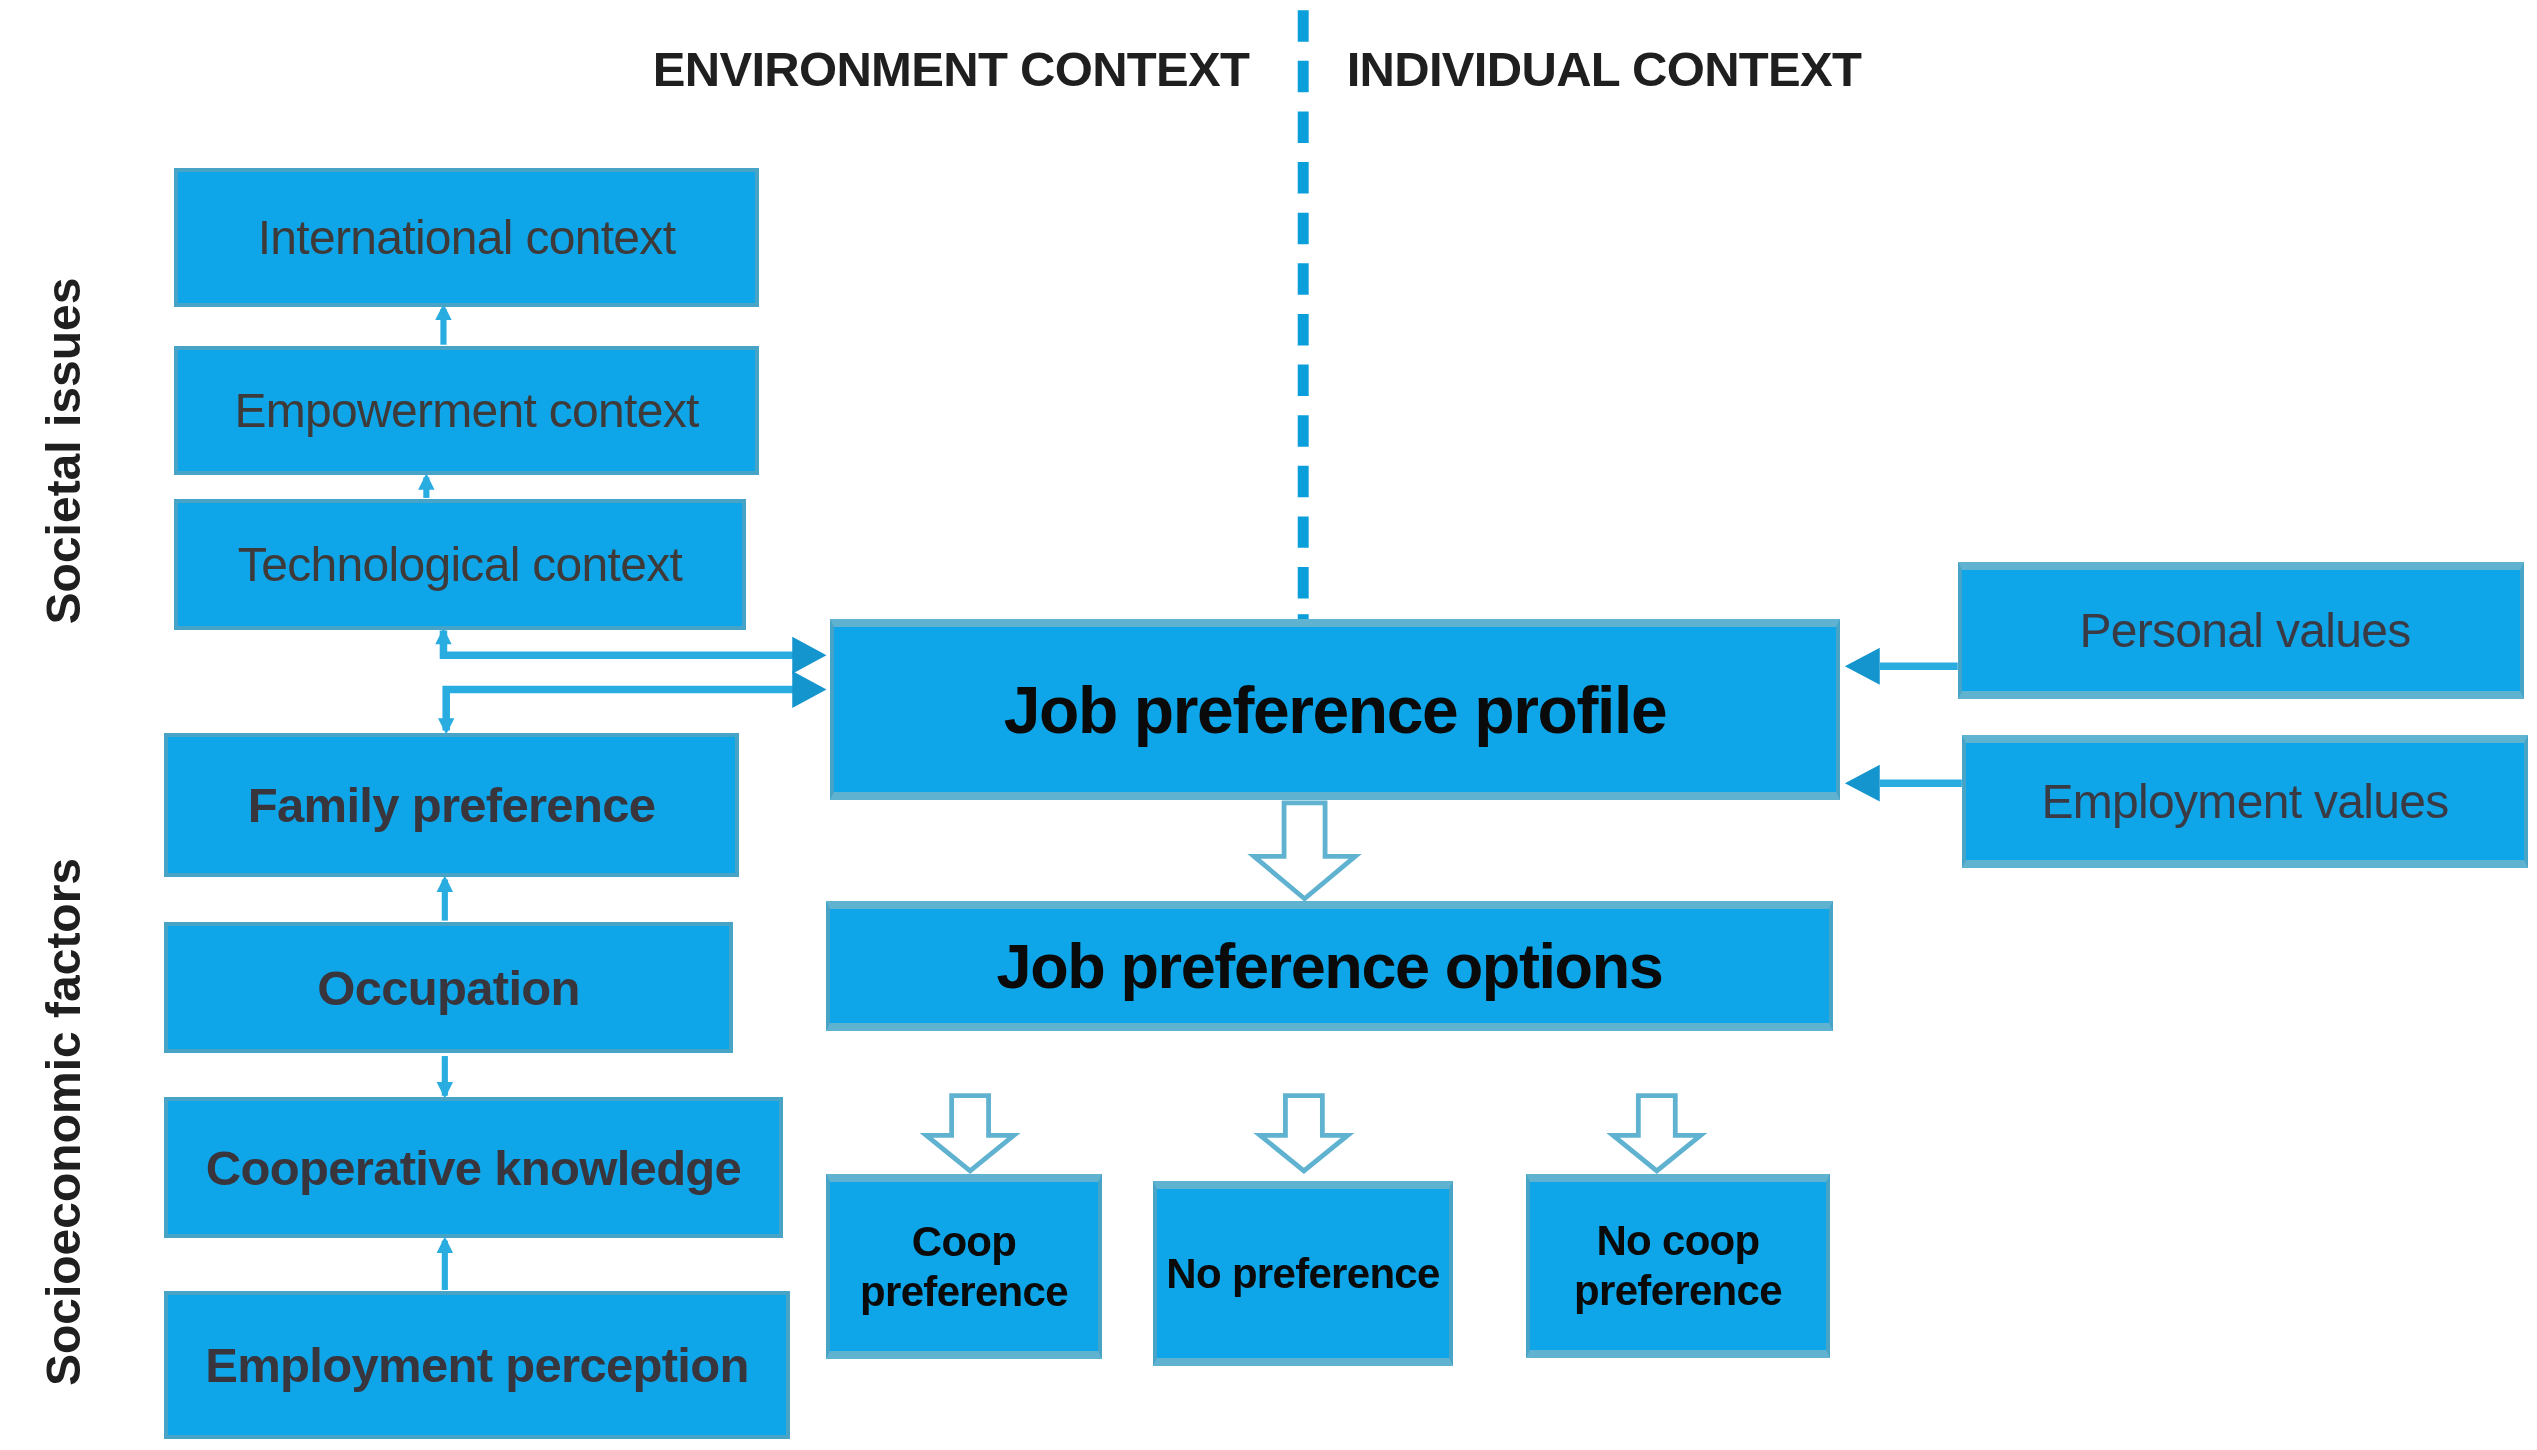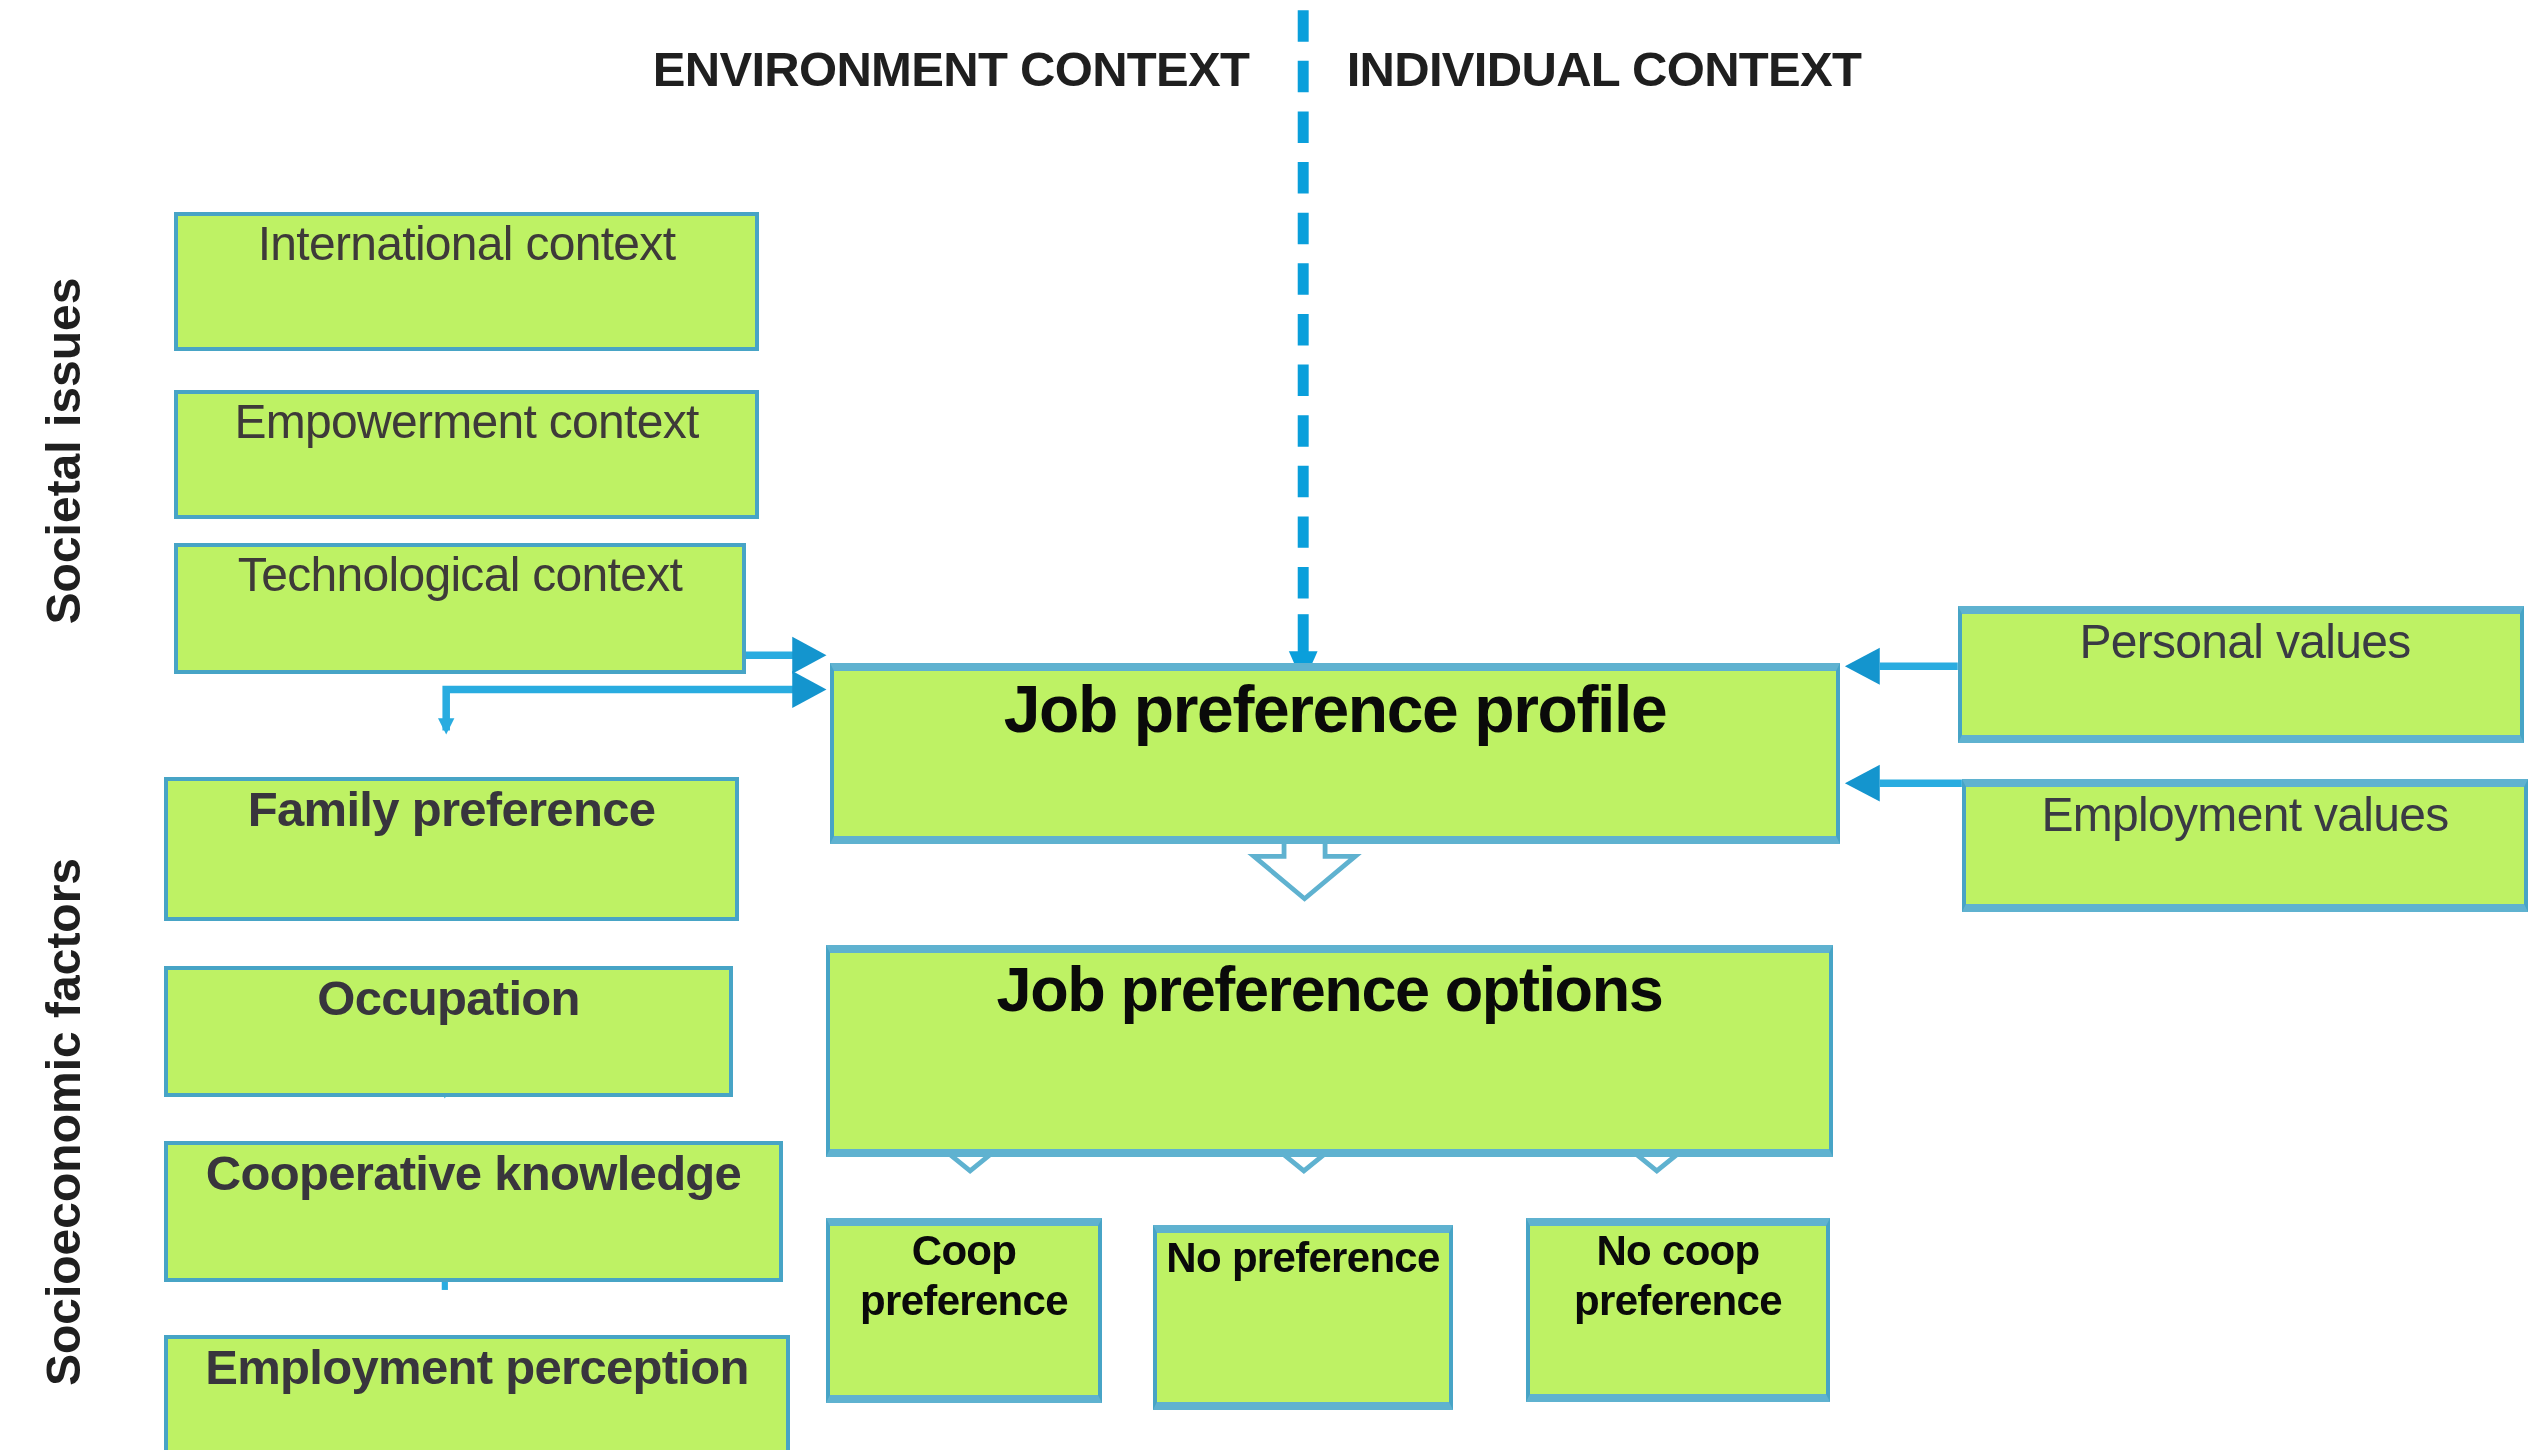--- a/index.html
+++ b/index.html
@@ -10,22 +10,22 @@
     --c-arrowhead:#1495ce;
     --c-heading:#1f1f1f;
     --c-label:#3e3a39;
     --c-strong:#0a0a0a;
   }
   html,body{margin:0;padding:0;background:#fff;}
   body{width:2538px;height:1450px;font-family:"Liberation Sans",sans-serif;}
   #canvas{position:relative;width:2538px;height:1450px;background:#fff;overflow:hidden;border-radius:20px;}
   svg.layer{position:absolute;left:0;top:0;width:2538px;height:1450px;pointer-events:none;}
 
-  .box{position:absolute;display:flex;align-items:flex-start;justify-content:center;
-       text-align:center;background:#bef264;box-sizing:border-box;margin-top:44px;}
+  .box{position:absolute;display:flex;align-items:center;justify-content:center;
+       text-align:center;background:#0ea5e9;box-sizing:border-box;}
   .thin{border:4.1px solid var(--c-border);}
   .hvy{border:4.1px solid var(--c-border);border-top:8.2px solid var(--c-edge);border-bottom:8.2px solid var(--c-edge);}
 
   .lbl{font-size:48px;color:var(--c-label);letter-spacing:-0.7px;}
   .lbl-strong{font-size:49px;font-weight:700;color:#38353d;letter-spacing:-0.7px;}
   .lbl-right{font-size:48px;color:#3a3a44;letter-spacing:-0.7px;}
   .title{font-size:66px;font-weight:700;color:var(--c-strong);letter-spacing:-1.4px;}
   .title2{font-size:63px;font-weight:700;color:var(--c-strong);letter-spacing:-1.4px;}
   .outcome{font-size:42px;font-weight:700;color:var(--c-strong);line-height:1.18;letter-spacing:-0.7px;}
 
@@ -116,21 +116,21 @@
   <div class="box thin" style="left:164px;top:1097px;width:619px;height:141px;">
     <span class="lbl-strong">Cooperative knowledge</span>
   </div>
   <div class="box thin" style="left:164px;top:1291px;width:626px;height:148px;">
     <span class="lbl-strong">Employment perception</span>
   </div>
 
   <div class="box hvy" style="left:830px;top:619px;width:1010px;height:181px;">
     <span class="title">Job preference profile</span>
   </div>
-  <div class="box hvy" style="left:826px;top:901px;width:1007px;height:212px;">
+  <div class="box hvy" style="left:826px;top:901px;width:1007px;height:130px;">
     <span class="title2">Job preference options</span>
   </div>
 
   <div class="box hvy" style="left:1958px;top:562px;width:566px;height:137px;padding-left:8px;">
     <span class="lbl-right">Personal values</span>
   </div>
   <div class="box hvy" style="left:1962px;top:735px;width:566px;height:133px;">
     <span class="lbl-right">Employment values</span>
   </div>
 

